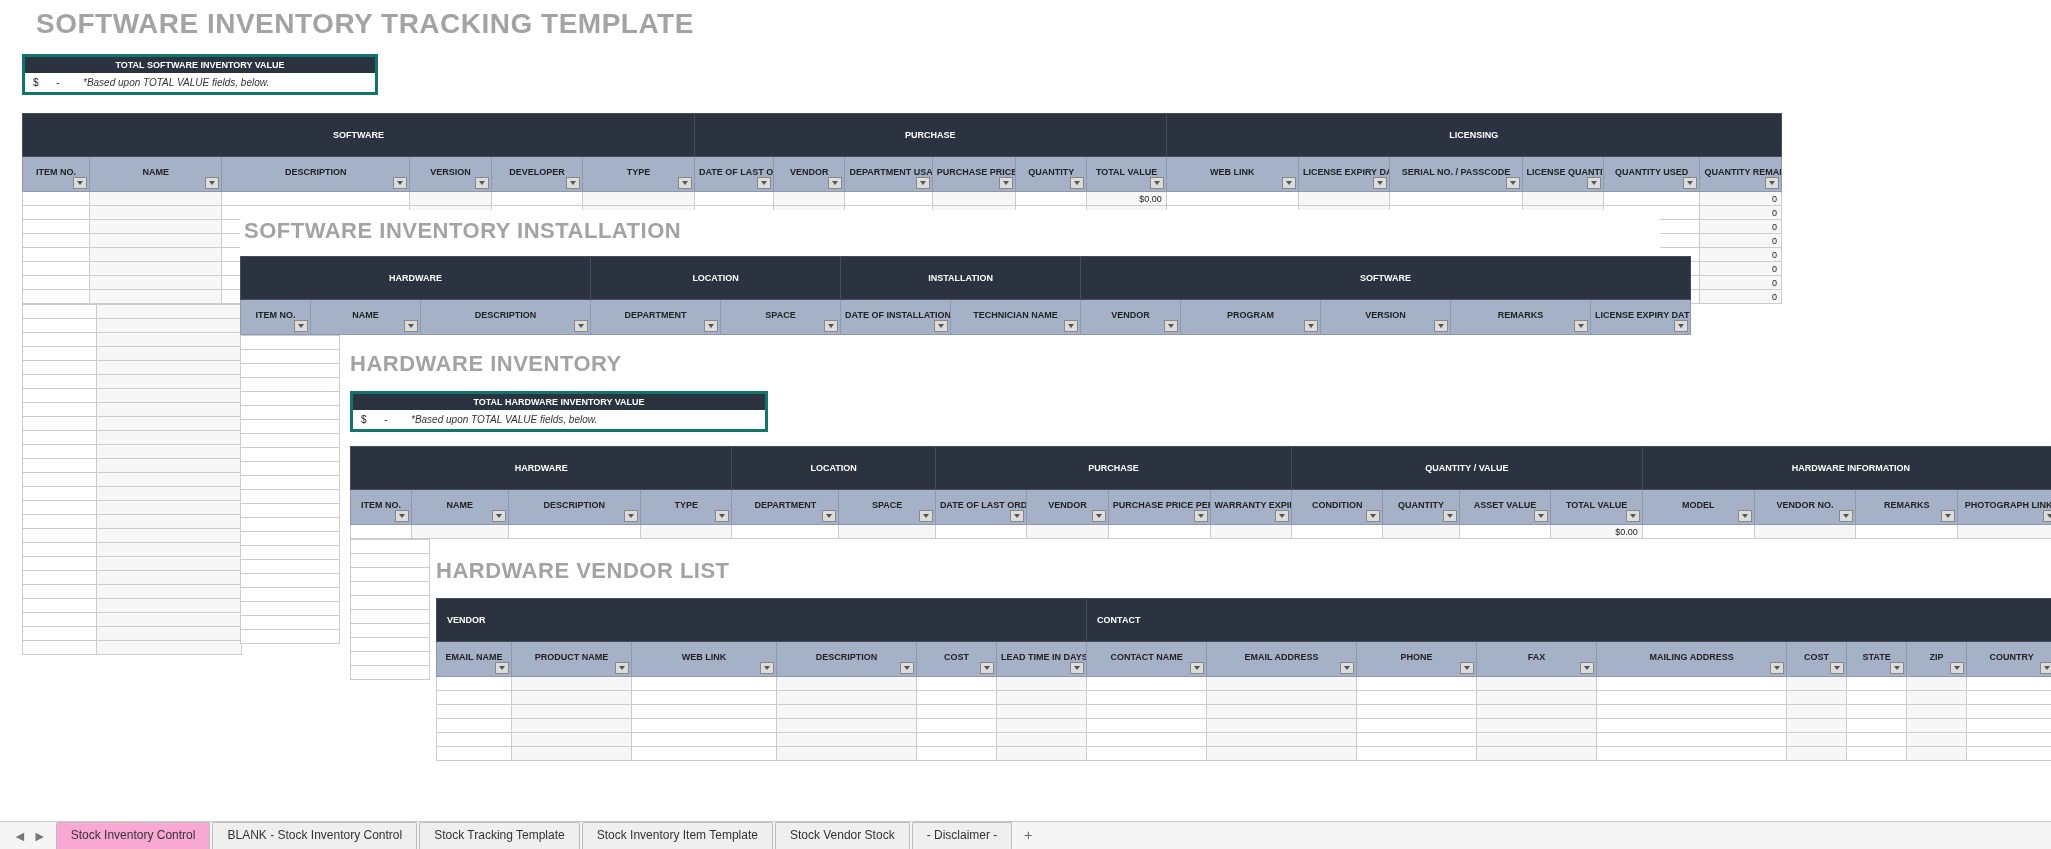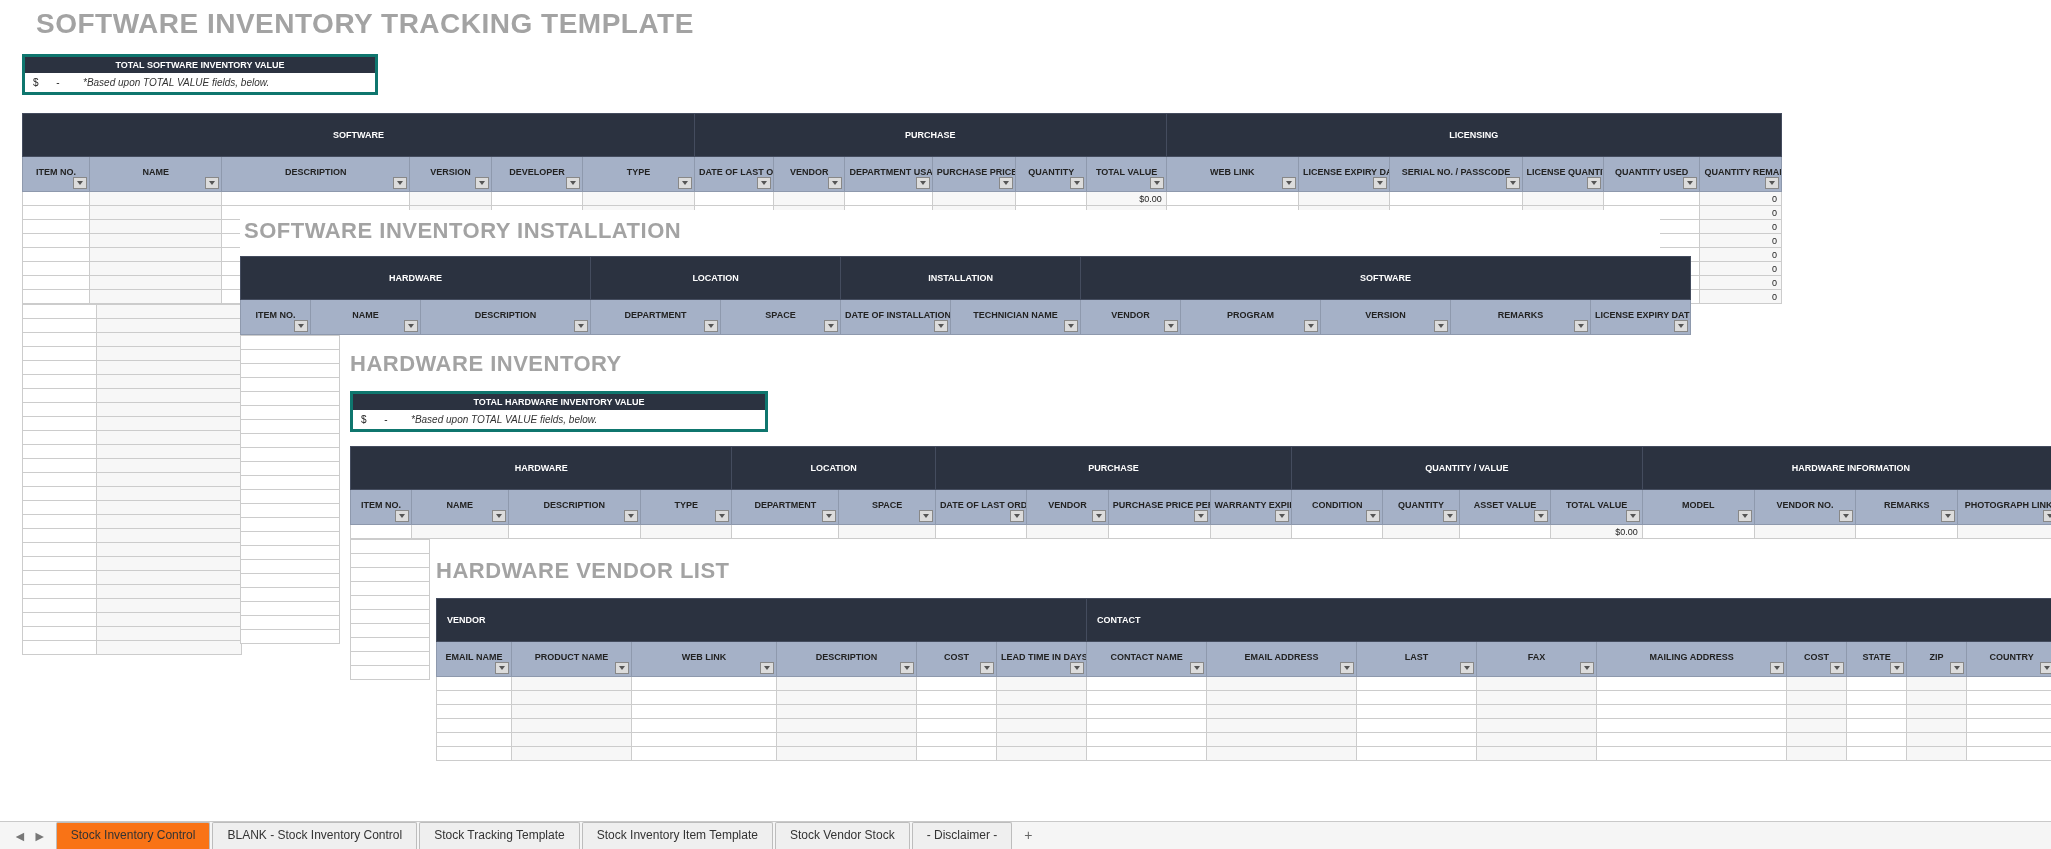--- a/index.html
+++ b/index.html
@@ -19,21 +19,21 @@
 .fbtn{position:absolute;right:2px;bottom:2px;width:14px;height:12px;background:#dcdcdc;border:1px solid #888;display:flex;align-items:center;justify-content:center}
 .fbtn:after{content:"";border-left:3px solid transparent;border-right:3px solid transparent;border-top:4px solid #555}
 tr.empty td{height:14px;background:#fff}
 tr.empty td:nth-child(even){background:#f7f7f7}
 .val0{text-align:right;padding-right:4px}
 
 .tabbar{position:absolute;left:0;right:0;bottom:0;height:28px;background:#f5f5f5;border-top:1px solid #c9c9c9;display:flex;align-items:stretch;padding-left:4px}
 .nav{display:flex;align-items:center;padding:0 6px;color:#777}
 .nav span{padding:0 3px;cursor:pointer;font-size:14px}
 .tab{border:1px solid #bdbdbd;border-bottom:none;background:#efefef;padding:5px 14px;margin-right:2px;font-size:12px;color:#333;border-radius:2px 2px 0 0;cursor:pointer}
-.tab.active{background:#f97316;font-weight:400}
+.tab.active{background:#f9a8d4;font-weight:400}
 .addtab{padding:5px 10px;color:#666;font-size:14px;cursor:pointer}
 </style>
 </head>
 <body>
 
 <div class="layer" style="left:0;top:0;width:1340px;">
   <div class="title" style="font-size:28px;margin:8px 0 14px 36px">SOFTWARE INVENTORY TRACKING TEMPLATE</div>
   <div class="valbox" style="margin-left:22px;width:356px">
     <div class="valbox-hdr">TOTAL SOFTWARE INVENTORY VALUE</div>
     <div class="valbox-row">
@@ -625,21 +625,21 @@
     </tr>
     <tr class="hdrrow">
       <th><span>EMAIL NAME</span><span class="fbtn"></span></th>
       <th><span>PRODUCT NAME</span><span class="fbtn"></span></th>
       <th><span>WEB LINK</span><span class="fbtn"></span></th>
       <th><span>DESCRIPTION</span><span class="fbtn"></span></th>
       <th><span>COST</span><span class="fbtn"></span></th>
       <th><span>LEAD TIME IN DAYS</span><span class="fbtn"></span></th>
       <th><span>CONTACT NAME</span><span class="fbtn"></span></th>
       <th><span>EMAIL ADDRESS</span><span class="fbtn"></span></th>
-      <th><span>LAST</span><span class="fbtn"></span></th>
+      <th><span>PHONE</span><span class="fbtn"></span></th>
       <th><span>FAX</span><span class="fbtn"></span></th>
       <th><span>MAILING ADDRESS</span><span class="fbtn"></span></th>
       <th><span>COST</span><span class="fbtn"></span></th>
       <th><span>STATE</span><span class="fbtn"></span></th>
       <th><span>ZIP</span><span class="fbtn"></span></th>
       <th><span>COUNTRY</span><span class="fbtn"></span></th>
     </tr>
     <tr class="empty">
           <td></td>
           <td></td>

